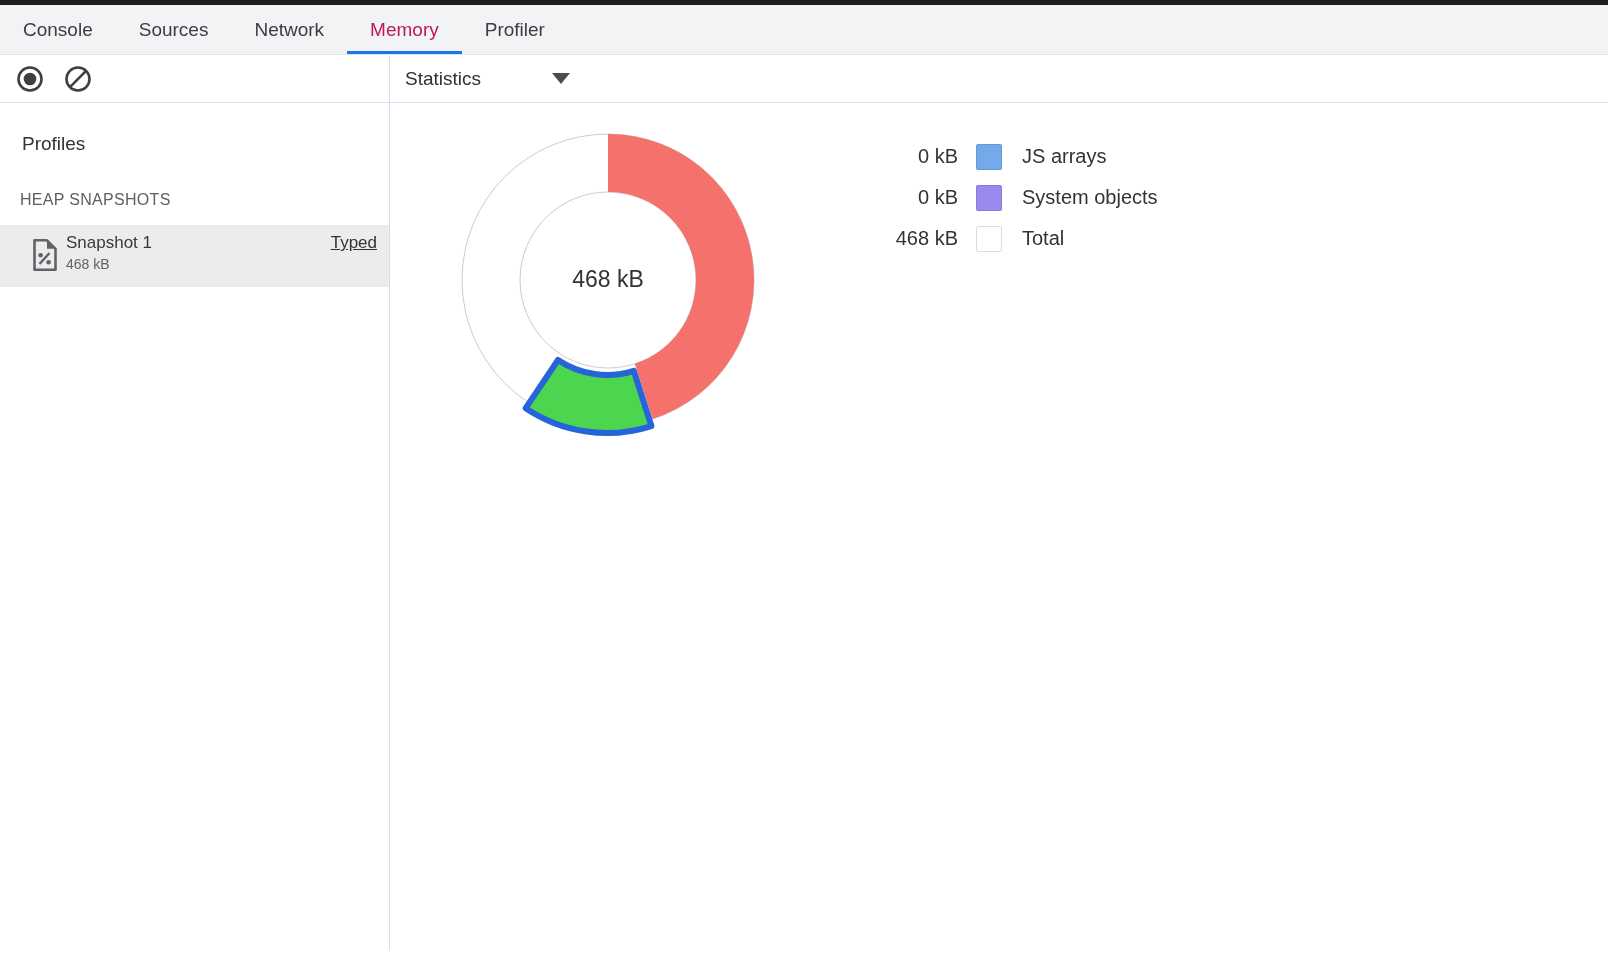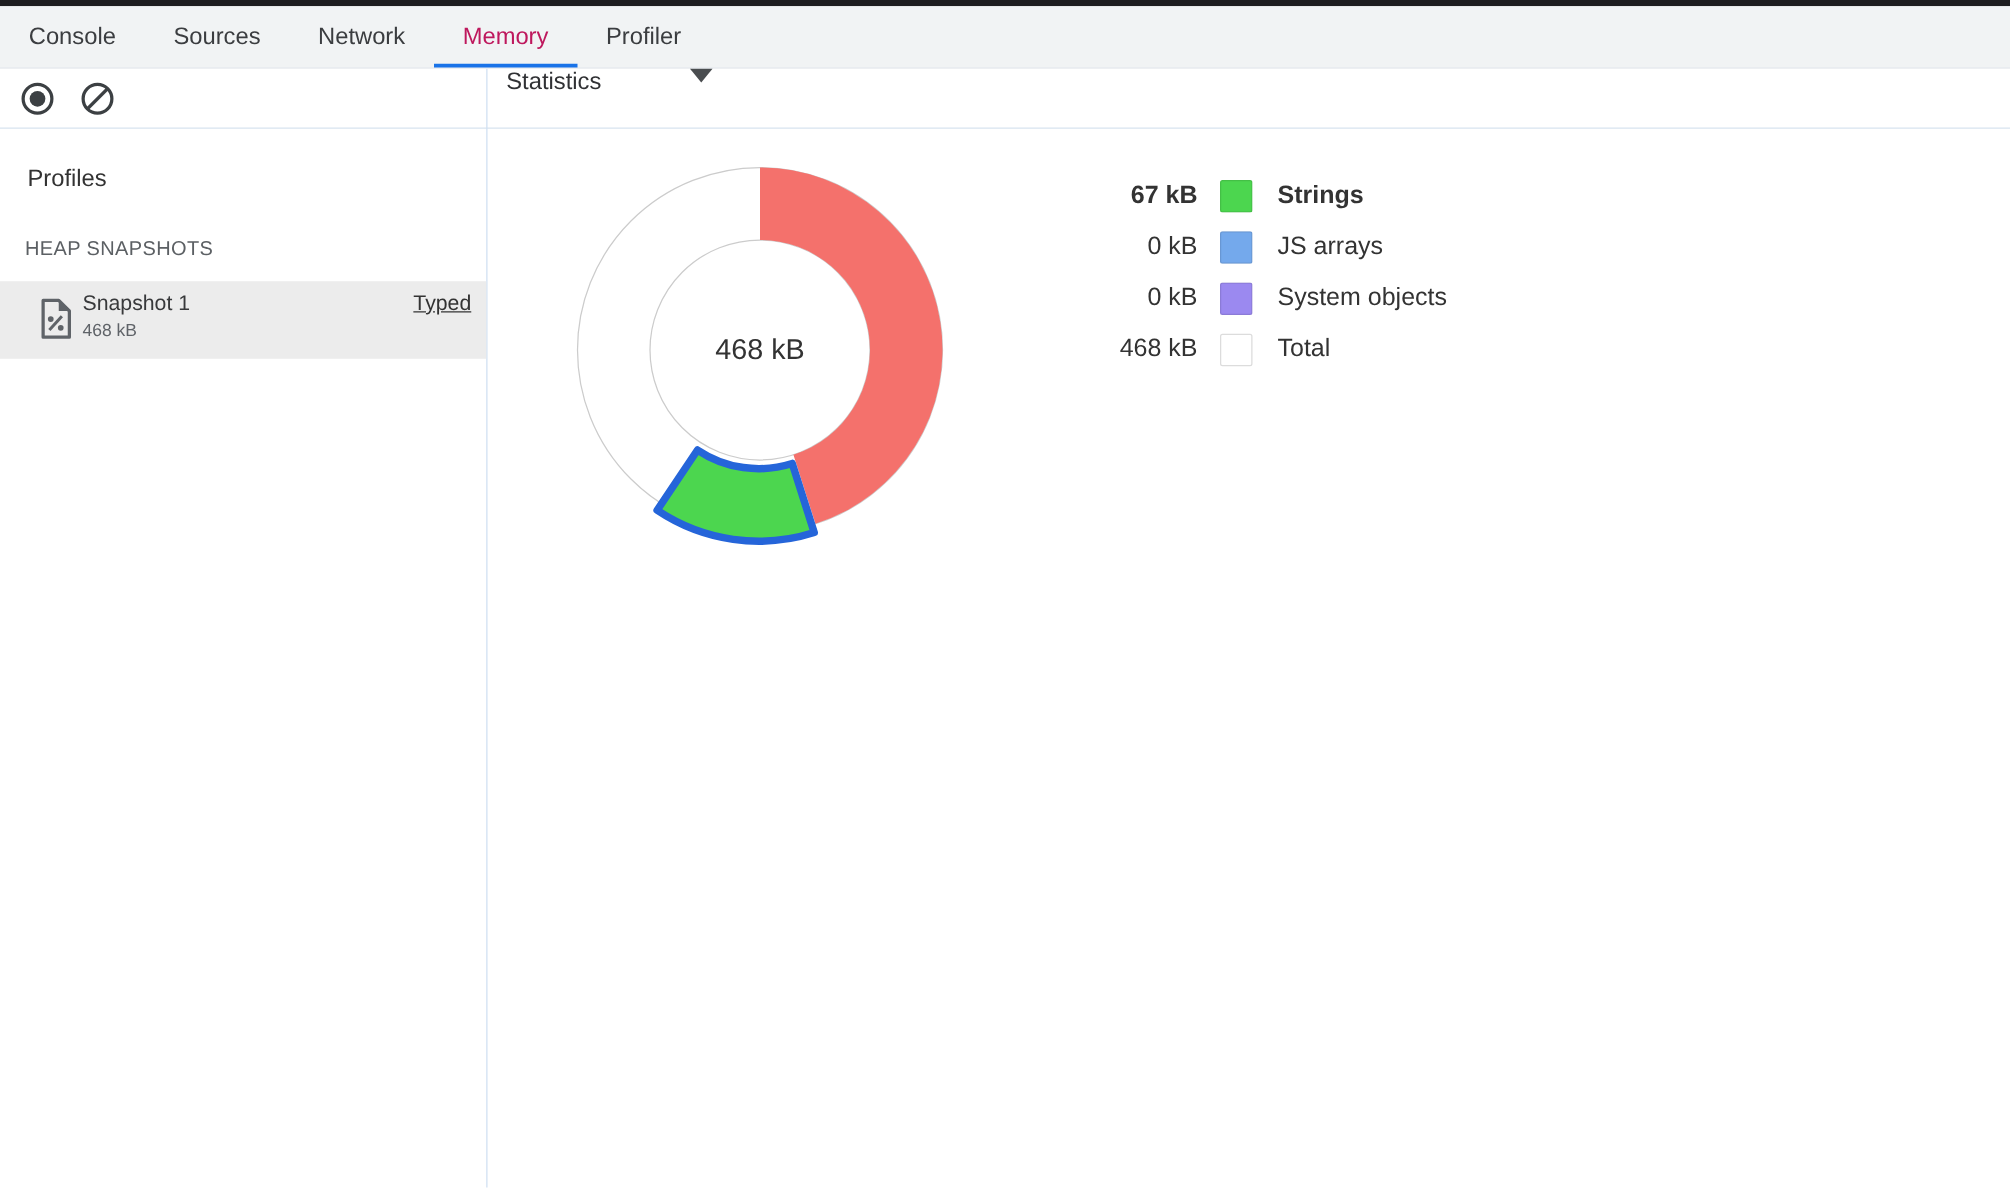--- a/index.html
+++ b/index.html
@@ -17,21 +17,21 @@
          color:#3b3d40; cursor:default; }
   .tab.active { color:#be185d; box-shadow: inset 0 -3px 0 #1a73e8; }
 
   
   .toolbar { left:0; top:55px; width:1608px; height:48px; background:#fff;
              border-bottom:1px solid #d8e3f0; }
   .icon-btn { position:absolute; top:10px; width:28px; height:28px; }
   .record-btn { left:16px; }
   .clear-btn { left:64px; }
   .stats-select { position:absolute; left:405px; top:0; height:47px;
-                  display:flex; font-size:19px; color:#303134;gap:27px; }
+                  display:flex; align-items:center; font-size:19px; color:#303134;gap:27px; }
   .stats-caret { margin-left:44px; width:0; height:0; border-left:9px solid transparent;
                  border-right:9px solid transparent; border-top:11px solid #4a4d50; }
 
   
   .v-divider { left:389px; top:55px; width:1px; height:895px; background:#cfdff2; }
 
   
   .sidebar-header { left:22px; top:133px; font-size:19px; color:#333; }
   .sidebar-section { left:20px; top:191px; font-size:16px; color:#5c6064; letter-spacing:0.3px; }
   .snapshot-row { left:0; top:225px; width:389px; height:62px; background:#ececec; }
@@ -109,25 +109,20 @@
   <svg id="donut" width="330" height="330" viewBox="0 0 330 330">
     <circle cx="165" cy="165" r="146" fill="none" stroke="#cccccc" stroke-width="1"></circle>
       <circle cx="165" cy="165" r="88" fill="none" stroke="#cccccc" stroke-width="1"></circle>
       <path d="M 165.00 19.00 A 146 146 0 0 1 209.37 304.09 L 191.74 248.84 A 88 88 0 0 0 165.00 77.00 Z" fill="#F4716C"></path>
       <path d="M 209.37 304.09 A 146 146 0 0 1 83.68 286.26 L 115.99 238.09 A 88 88 0 0 0 191.74 248.84 Z" fill="#4CD64F" stroke="#2565D9" stroke-width="6" stroke-linejoin="round" transform="translate(-0.98 6.93)"></path>
       <text id="donut-center" class="donut-center-label" x="165" y="172" text-anchor="middle">468 kB</text>
   </svg>
 </div>
 
 <div class="abs legend">
-  <div class="legend-row bold">
-    <span class="legend-value">67 kB</span>
-    <span class="legend-swatch" style="background: rgb(76, 214, 79);"></span>
-    <span class="legend-label">Strings</span>
-  </div>
   <div class="legend-row">
     <span class="legend-value">0 kB</span>
     <span class="legend-swatch" style="background: rgb(116, 169, 236);"></span>
     <span class="legend-label">JS arrays</span>
   </div>
   <div class="legend-row">
     <span class="legend-value">0 kB</span>
     <span class="legend-swatch" style="background: rgb(155, 137, 240);"></span>
     <span class="legend-label">System objects</span>
   </div>

